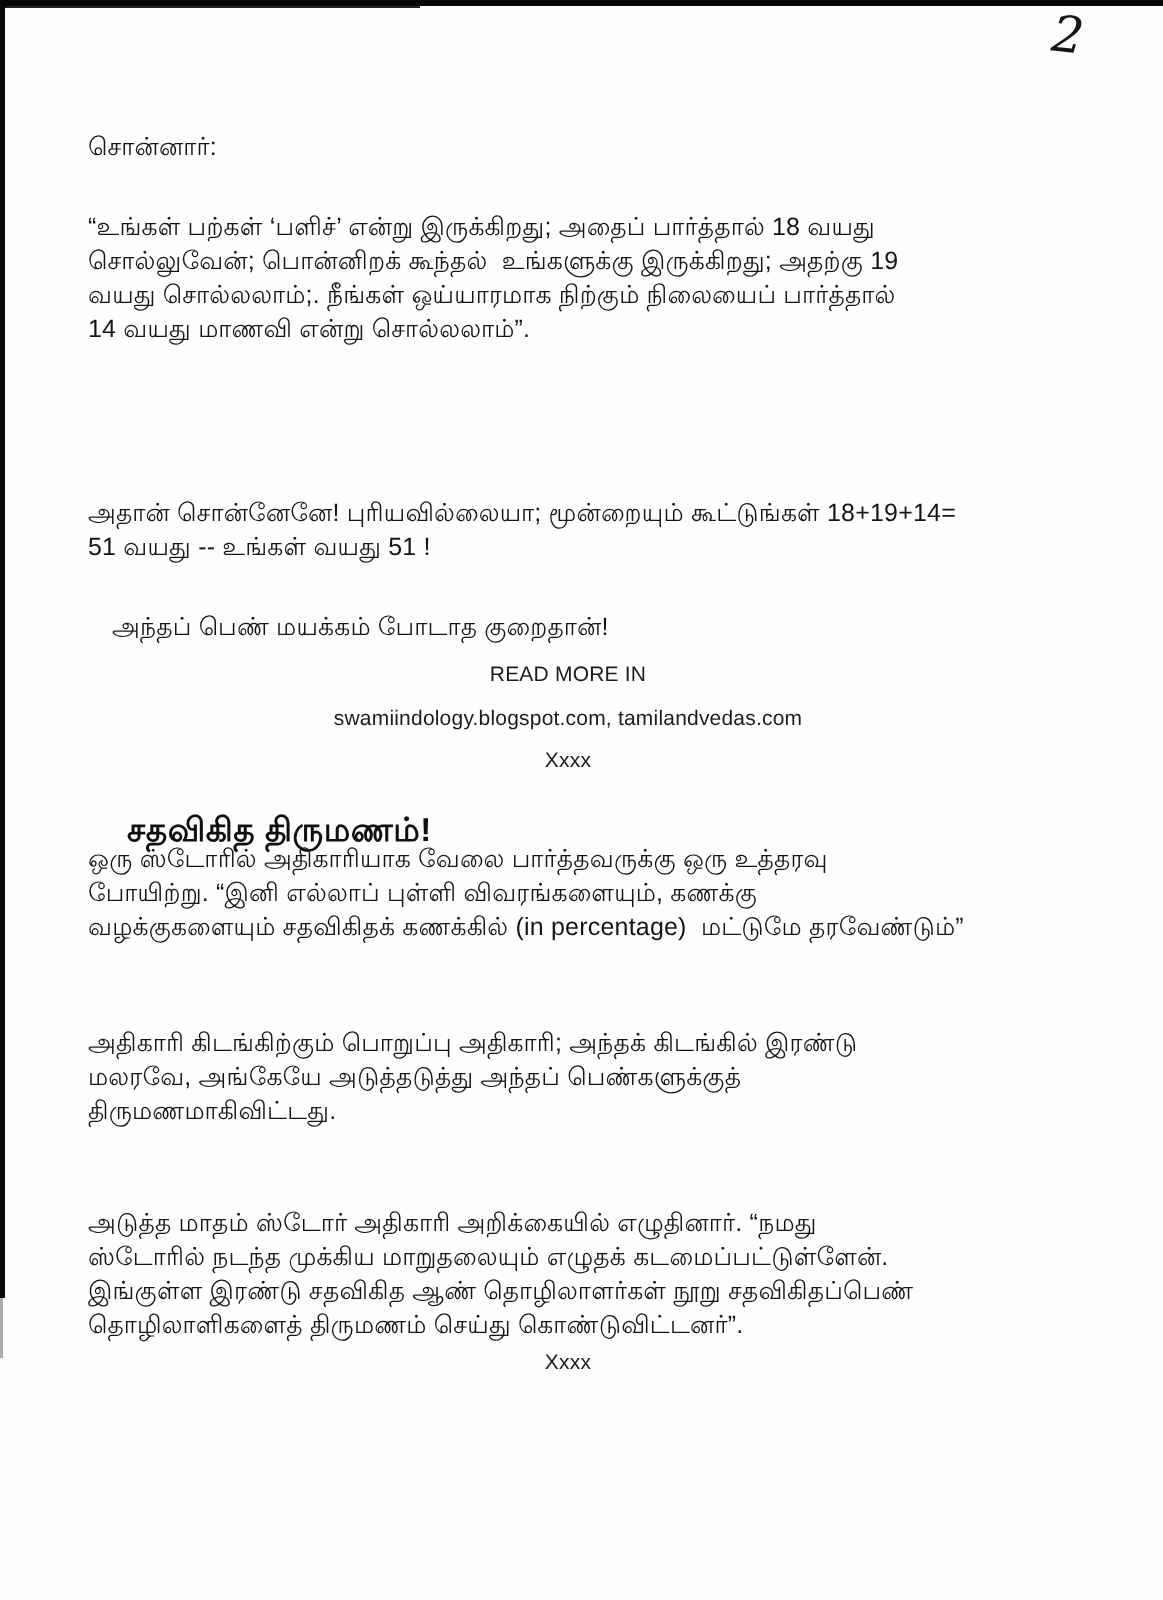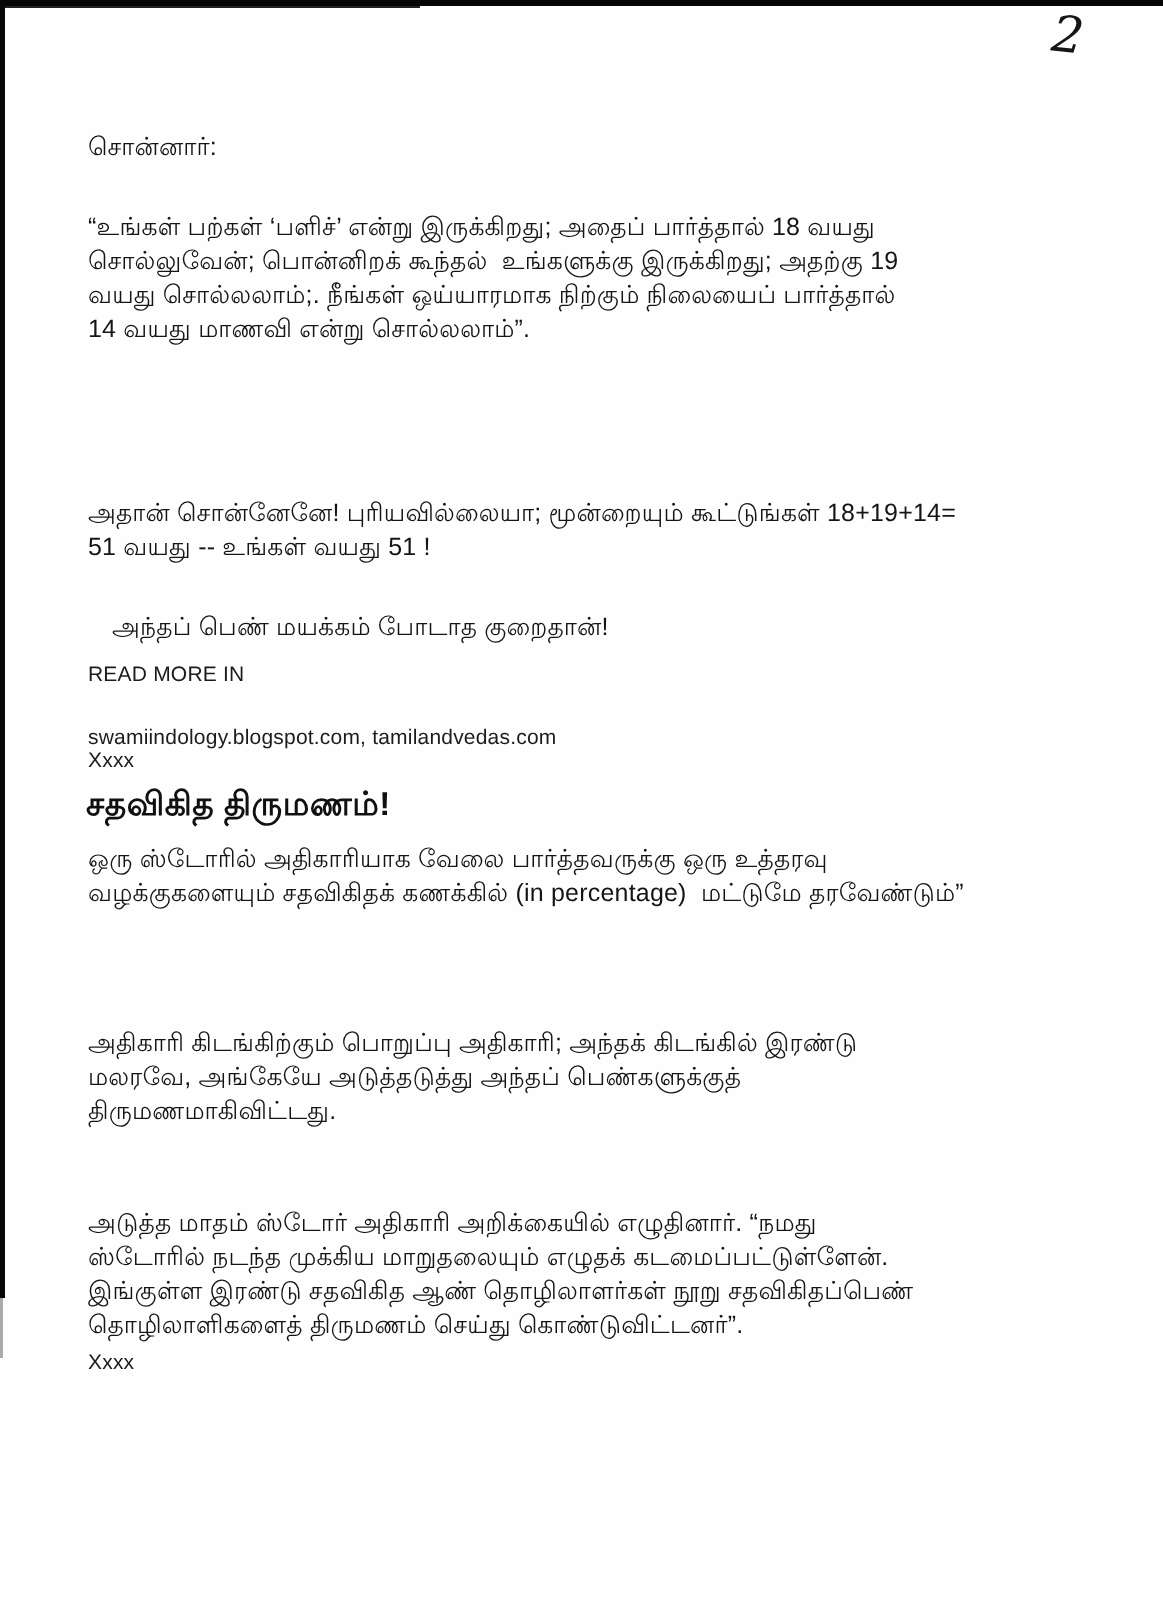--- a/index.html
+++ b/index.html
@@ -31,21 +31,21 @@
     transform:rotate(6deg);
     color:#161616;
   }
   .para{
     position:absolute;left:88px;width:960px;
     font-size:25px;line-height:34px;
     letter-spacing:.2px;
   }
   .tl{white-space:pre-wrap;}
   .latin{
-    font-size:21px;line-height:26px;color:#1c1c1c;letter-spacing:.2px;
+    font-size:21px;line-height:26px;color:#1c1c1c;letter-spacing:.2px;text-align:center;
   }
   .heading{
     position:absolute;left:86px;width:900px;
     font-size:33px;line-height:40px;font-weight:600;
     color:#101010;letter-spacing:.5px;
   }
   
   .para,.heading{ text-rendering:geometricPrecision; }
 </style>
 </head>
@@ -78,32 +78,33 @@
   </div>
 
   <div class="para" style="top:610px;margin-left:24px;">
     <div class="tl">அந்தப் பெண் மயக்கம் போடாத குறைதான்!</div>
   </div>
 
   <div class="para latin" style="top:662px;">
     <div class="tl">READ MORE IN</div>
   </div>
 
-  <div class="para latin" style="top:706px;margin-top:19px;">
+  <div class="para latin" style="top:706px;">
     <div class="tl">swamiindology.blogspot.com, tamilandvedas.com</div>
   </div>
 
   <div class="para latin" style="top:748px;">
     <div class="tl">Xxxx</div>
   </div>
 
-  <div class="heading" style="top:784px;">சதவிகித திருமணம்!</div>
+  <div class="heading" style="top:810px;margin-left:41px;">சதவிகித திருமணம்!</div>
 
   <div class="para" style="top:842px;">
     <div class="tl">ஒரு ஸ்டோரில் அதிகாரியாக வேலை பார்த்தவருக்கு ஒரு உத்தரவு</div>
+    <div class="tl">போயிற்று. “இனி எல்லாப் புள்ளி விவரங்களையும், கணக்கு</div>
     <div class="tl">வழக்குகளையும் சதவிகிதக் கணக்கில் (in percentage)  மட்டுமே தரவேண்டும்”</div>
   </div>
 
   <div class="para" style="top:1026px;">
     <div class="tl">அதிகாரி கிடங்கிற்கும் பொறுப்பு அதிகாரி; அந்தக் கிடங்கில் இரண்டு</div>
     <div class="tl">மலரவே, அங்கேயே அடுத்தடுத்து அந்தப் பெண்களுக்குத்</div>
     <div class="tl">திருமணமாகிவிட்டது.</div>
   </div>
 
   <div class="para" style="top:1206px;">

